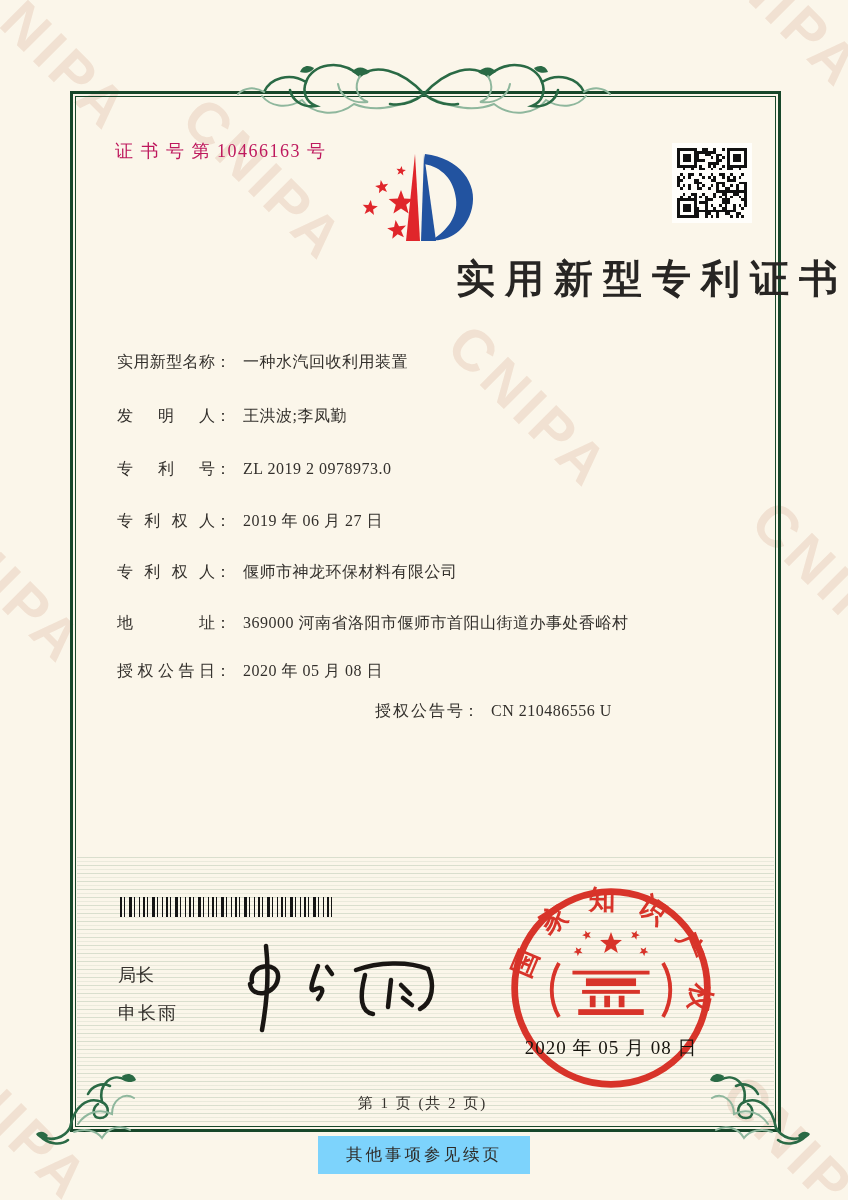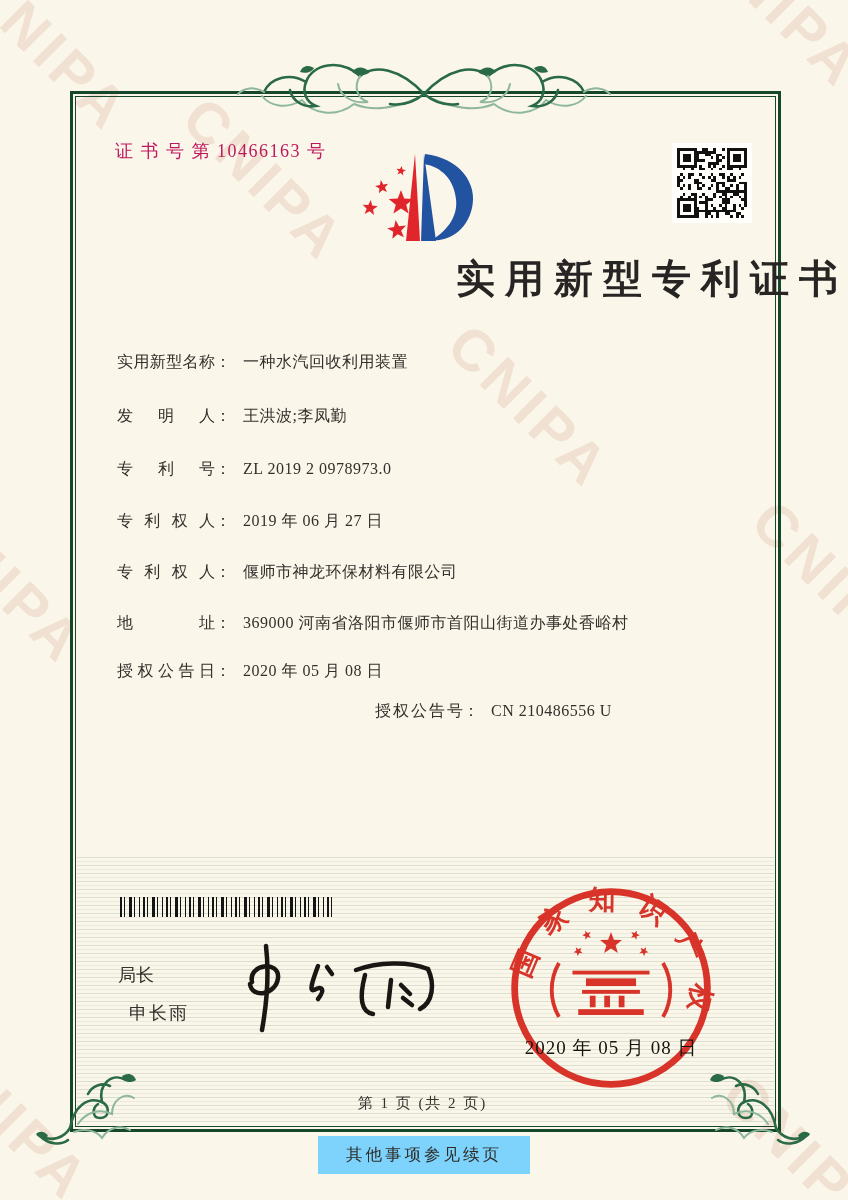--- a/index.html
+++ b/index.html
@@ -74,21 +74,21 @@
   .barcode{
     position:absolute;left:120px;top:897px;width:214px;height:20px;z-index:4;
     background:repeating-linear-gradient(90deg,
       #141414 0 2px, rgba(0,0,0,0) 2px 4px,
       #141414 4px 5px, rgba(0,0,0,0) 5px 9px,
       #141414 9px 12px, rgba(0,0,0,0) 12px 14px,
       #141414 14px 15px, rgba(0,0,0,0) 15px 19px,
       #141414 19px 20px, rgba(0,0,0,0) 20px 23px);
   }
   .director-title{position:absolute;left:118px;top:963px;font-size:18px;z-index:4;}
-  .director-name{position:absolute;left:118px;top:1001px;font-size:18px;z-index:4;letter-spacing:2px;margin-left:11px;}
+  .director-name{position:absolute;left:118px;top:1001px;font-size:18px;z-index:4;letter-spacing:2px;}
   .sig{position:absolute;left:222px;top:940px;z-index:5;}
   .sig path{stroke:#191613;fill:none;stroke-width:4.5;stroke-linecap:round;stroke-linejoin:round;}
   .seal{position:absolute;left:505px;top:882px;z-index:4;opacity:0.93;}
   .seal-date{
     position:absolute;left:511px;top:1035px;width:200px;text-align:center;z-index:5;
     font-size:19px;color:#17150f;letter-spacing:1px;
   }
   .page-info{
     position:absolute;left:70px;top:1094px;width:705px;text-align:center;z-index:4;
     font-size:15px;color:#35322d;letter-spacing:2px;

